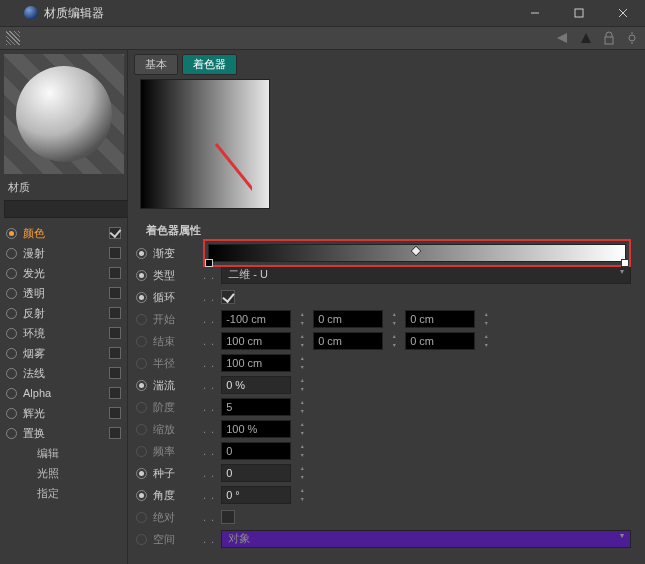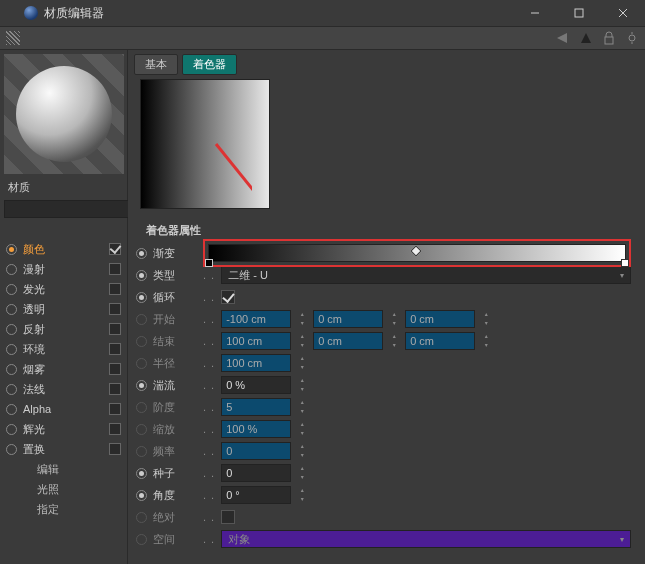--- a/index.html
+++ b/index.html
@@ -21,21 +21,21 @@
   
   .body { display: flex; height: calc(564px - 26px - 24px); }
   .left-col { width: 128px; background: #3a3a3a; border-right: 1px solid #2a2a2a; display:flex; flex-direction:column; }
   .preview-box { width: 120px; height: 120px; margin: 4px; background: repeating-linear-gradient(45deg,#5a5a5a 0 14px,#4a4a4a 14px 28px); display:flex;align-items:center;justify-content:center; position:relative; }
   .preview-sphere { width: 96px; height: 96px; border-radius:50%; background: radial-gradient(circle at 35% 28%, #fafafa, #b8b8b8 45%, #555 75%, #333 100%); }
   .mat-label { padding: 2px 8px; color:#ccc; }
   .search-row { display:flex; align-items:center; padding:3px 4px; gap:4px; }
   .search-row input { flex:1; height:18px; background:#2a2a2a; border:1px solid #222; color:#ccc; padding:0 4px; }
   .icon-btn { width:18px; height:18px; display:flex;align-items:center;justify-content:center; }
 
-  .chan-list { margin-top:18px; }
+  .chan-list { margin-top:2px; }
   .chan-row { display:flex; align-items:center; height:20px; padding:0 6px; gap:6px; }
   .chan-row.active { color:#f59e3b; }
   .chan-row .rad { width:11px;height:11px;border:1px solid #888;border-radius:50%;position:relative; flex:0 0 auto; }
   .chan-row.active .rad::after { content:"";position:absolute;inset:2px;background:#f59e3b;border-radius:50%; }
   .chan-row .chk { width:12px;height:12px;border:1px solid #666; background:#2a2a2a; flex:0 0 auto; margin-left:auto; position:relative; }
   .chan-row .chk.on::after{ content:"";position:absolute;left:2px;top:-1px;width:5px;height:8px;border-right:2px solid #ccc;border-bottom:2px solid #ccc;transform:rotate(40deg);}
   .chan-row .lbl { flex:1; white-space:nowrap; }
   .chan-row.noradio .rad{visibility:hidden;}
   .chan-row.indent .lbl{ padding-left:14px; color:#bbb; }
 
@@ -59,24 +59,24 @@
   .prop-row .plabel.dim { color:#888; }
   .dots{color:#888;letter-spacing:1px;}
 
   .gradient-bar-wrap { flex:1; position:relative; border:2px solid #d33; padding:3px; }
   .gradient-bar { height:18px; background:linear-gradient(90deg,#000 0%, #fff 100%); border:1px solid #222; position:relative; }
   .grad-handle { position:absolute; top:2px; width:8px; height:8px; background:#eee; border:1px solid #333; transform:rotate(45deg); }
   .grad-handle.left{ left:-4px; top:auto; bottom:-6px; transform:none; width:8px;height:8px;background:#000;border:1px solid #ccc;}
   .grad-handle.right{ right:-4px; top:auto; bottom:-6px; transform:none; width:8px;height:8px;background:#fff;border:1px solid #333;}
   .grad-handle.mid{ left:50%; margin-left:-5px;}
 
-  .select { flex:1; height:18px; background:#2a2a2a; border:1px solid #222; color:#ccc; padding:0 6px; display:flex;align-items:center;justify-content:space-between;gap:44px; }
+  .select { flex:1; height:18px; background:#2a2a2a; border:1px solid #222; color:#ccc; padding:0 6px; display:flex;align-items:flex-start;justify-content:space-between;gap:44px; }
   .select .tri{ font-size:8px; color:#888;}
 
-  .num-field { width:70px; height:18px; background:#0c4a6e; border:1px solid #222; color:#aaa; padding:0 4px; display:flex;align-items:center; }
+  .num-field { width:70px; height:18px; background:#000000; border:1px solid #222; color:#aaa; padding:0 4px; display:flex;align-items:center; }
   .num-field.enabled{ background:#2a2a2a; color:#ddd; }
   .spinner { width:10px; height:18px; display:flex;flex-direction:column; }
   .spinner div{ flex:1; font-size:6px; line-height:8px; text-align:center; color:#888;}
 
   .chkbox { width:14px;height:14px;border:1px solid #555;background:#2a2a2a;position:relative; }
   .chkbox.on::after{content:"";position:absolute;left:3px;top:0;width:5px;height:9px;border-right:2px solid #ddd;border-bottom:2px solid #ddd;transform:rotate(40deg);}
 
 </style>
 </head>
 <body>

